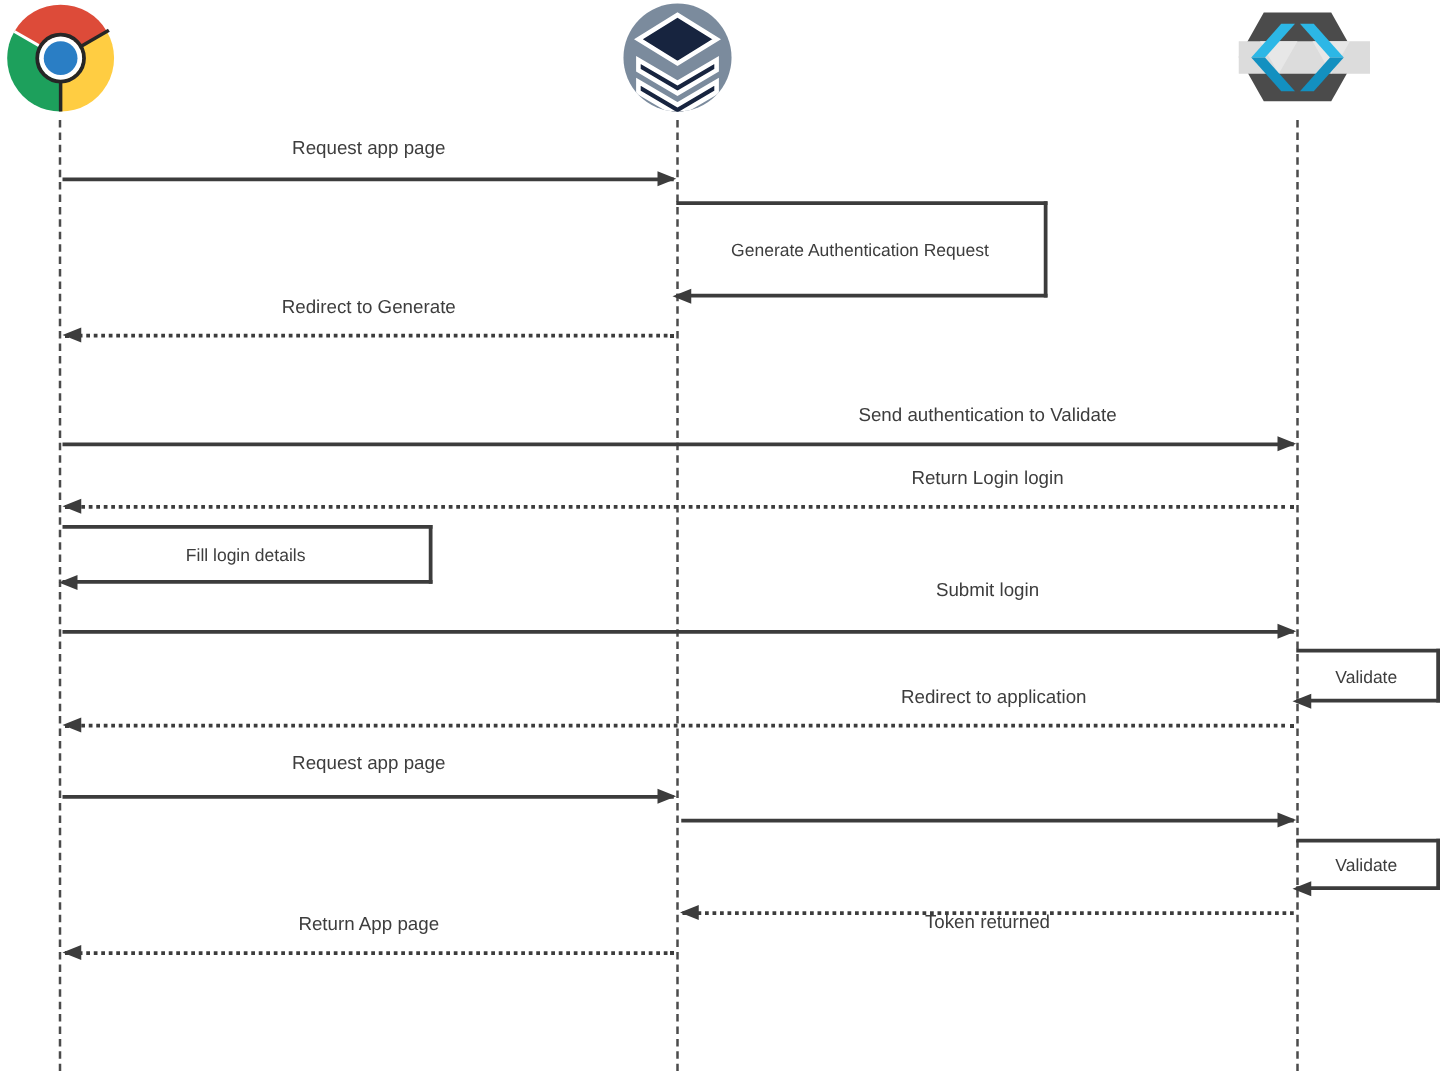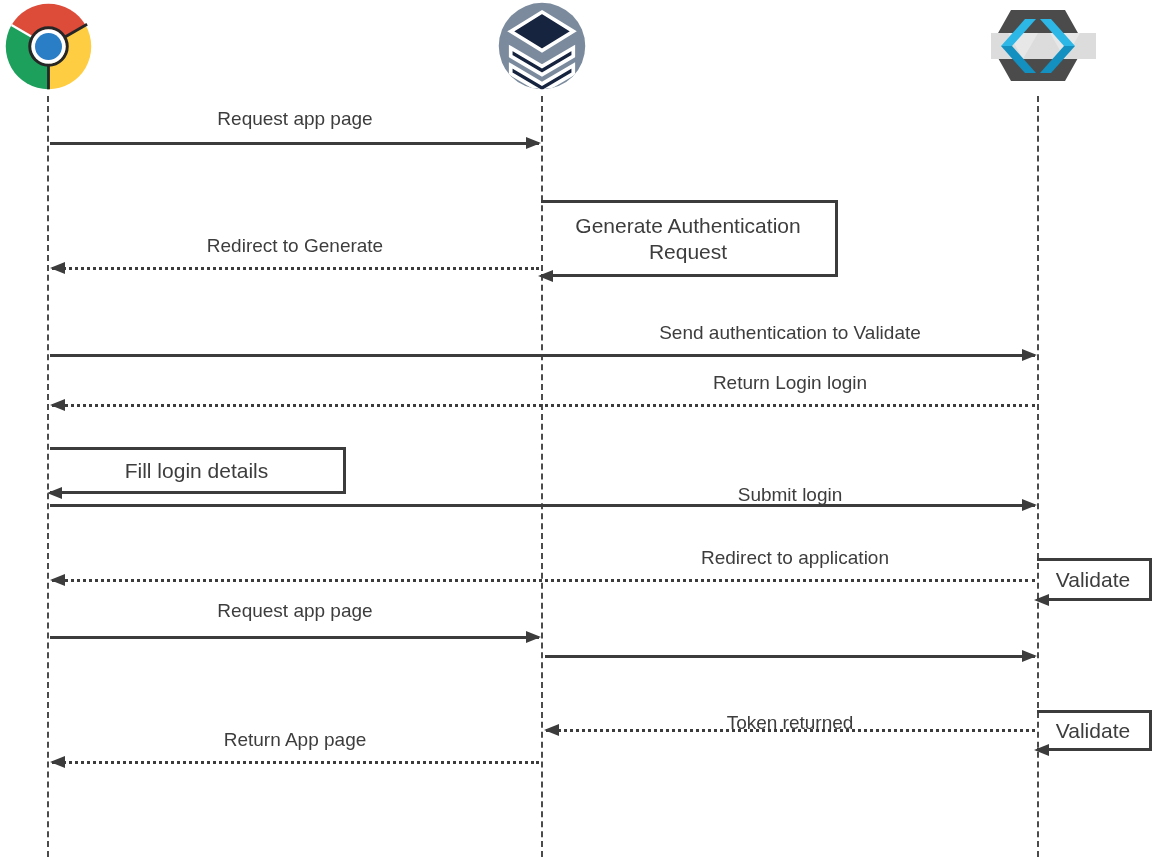--- a/index.html
+++ b/index.html
@@ -7,33 +7,33 @@
     --text:#3d3d3d;
   }
   html,body{margin:0;padding:0;background:#ffffff;}
   body{font-family:"Liberation Sans","DejaVu Sans",sans-serif;}
   .canvas{position:relative;width:1165px;height:857px;background:#ffffff;overflow:hidden;}
 
   .lifeline{position:absolute;top:96px;height:761px;width:0;border-left:2px dashed var(--line);opacity:.92;}
 
   .icon{position:absolute;}
 
-  .msg-label{position:absolute;width:420px;text-align:center;font-size:19px;line-height:26px;color:var(--text);white-space:nowrap;}
+  .msg-label{position:absolute;width:420px;text-align:center;font-size:15px;line-height:26px;color:var(--text);white-space:nowrap;}
 
   .arrow{position:absolute;height:0;}
   .arrow.solid{border-top:3px solid var(--line);}
   .arrow.dotted{border-top:3px dotted var(--line);}
   .arrow.right::after{content:"";position:absolute;right:-2px;top:-8px;width:0;height:0;
     border-left:15px solid var(--line);border-top:6.5px solid transparent;border-bottom:6.5px solid transparent;}
   .arrow.left::before{content:"";position:absolute;left:-2px;top:-8px;width:0;height:0;
     border-right:15px solid var(--line);border-top:6.5px solid transparent;border-bottom:6.5px solid transparent;}
 
   .selfbox{position:absolute;border:3px solid var(--line);border-left:none;box-sizing:border-box;
     display:flex;align-items:center;justify-content:center;text-align:center;
-    font-size:21px;line-height:26px;color:var(--text);padding:0 6px;margin-top:39px;}
+    font-size:14px;line-height:26px;color:var(--text);padding:0 6px;}
   .selfbox::after{content:"";position:absolute;left:-3px;bottom:-8px;width:0;height:0;
     border-right:15px solid var(--line);border-top:6.5px solid transparent;border-bottom:6.5px solid transparent;}
 </style>
 </head>
 <body>
 
 <div class="canvas">
 
   <div class="lifeline" style="left:47px"></div>
   <div class="lifeline" style="left:541px"></div>
@@ -90,42 +90,42 @@
 
   <div class="msg-label" style="left:85px;top:233px">Redirect to Generate</div>
   <div class="arrow dotted left" style="left:52px;top:267px;width:487px"></div>
 
   <div class="msg-label" style="left:580px;top:320px">Send authentication to Validate</div>
   <div class="arrow solid right" style="left:50px;top:354px;width:985px"></div>
 
   <div class="msg-label" style="left:580px;top:370px">Return Login login</div>
   <div class="arrow dotted left" style="left:52px;top:404px;width:983px"></div>
 
-  <div class="selfbox" style="left:50px;top:408px;width:296px;height:47px">
+  <div class="selfbox" style="left:50px;top:420px;width:296px;height:47px">
     <span>Fill login details</span>
   </div>
 
-  <div class="msg-label" style="left:580px;top:482px">Submit login</div>
+  <div class="msg-label" style="left:580px;top:460px">Submit login</div>
   <div class="arrow solid right" style="left:50px;top:504px;width:985px"></div>
 
   <div class="selfbox" style="left:1037px;top:519px;width:115px;height:43px">
     <span>Validate</span>
   </div>
 
   <div class="msg-label" style="left:585px;top:545px">Redirect to application</div>
   <div class="arrow dotted left" style="left:52px;top:579px;width:983px"></div>
 
   <div class="msg-label" style="left:85px;top:598px">Request app page</div>
   <div class="arrow solid right" style="left:50px;top:636px;width:489px"></div>
 
   <div class="arrow solid right" style="left:545px;top:655px;width:490px"></div>
 
   <div class="selfbox" style="left:1037px;top:671px;width:115px;height:41px">
     <span>Validate</span>
   </div>
 
-  <div class="msg-label" style="left:580px;top:710px">Token returned</div>
+  <div class="msg-label" style="left:580px;top:725px">Token returned</div>
   <div class="arrow dotted left" style="left:546px;top:729px;width:489px"></div>
 
   <div class="msg-label" style="left:85px;top:727px">Return App page</div>
   <div class="arrow dotted left" style="left:52px;top:761px;width:487px"></div>
 
 </div>
 
 </body></html>

